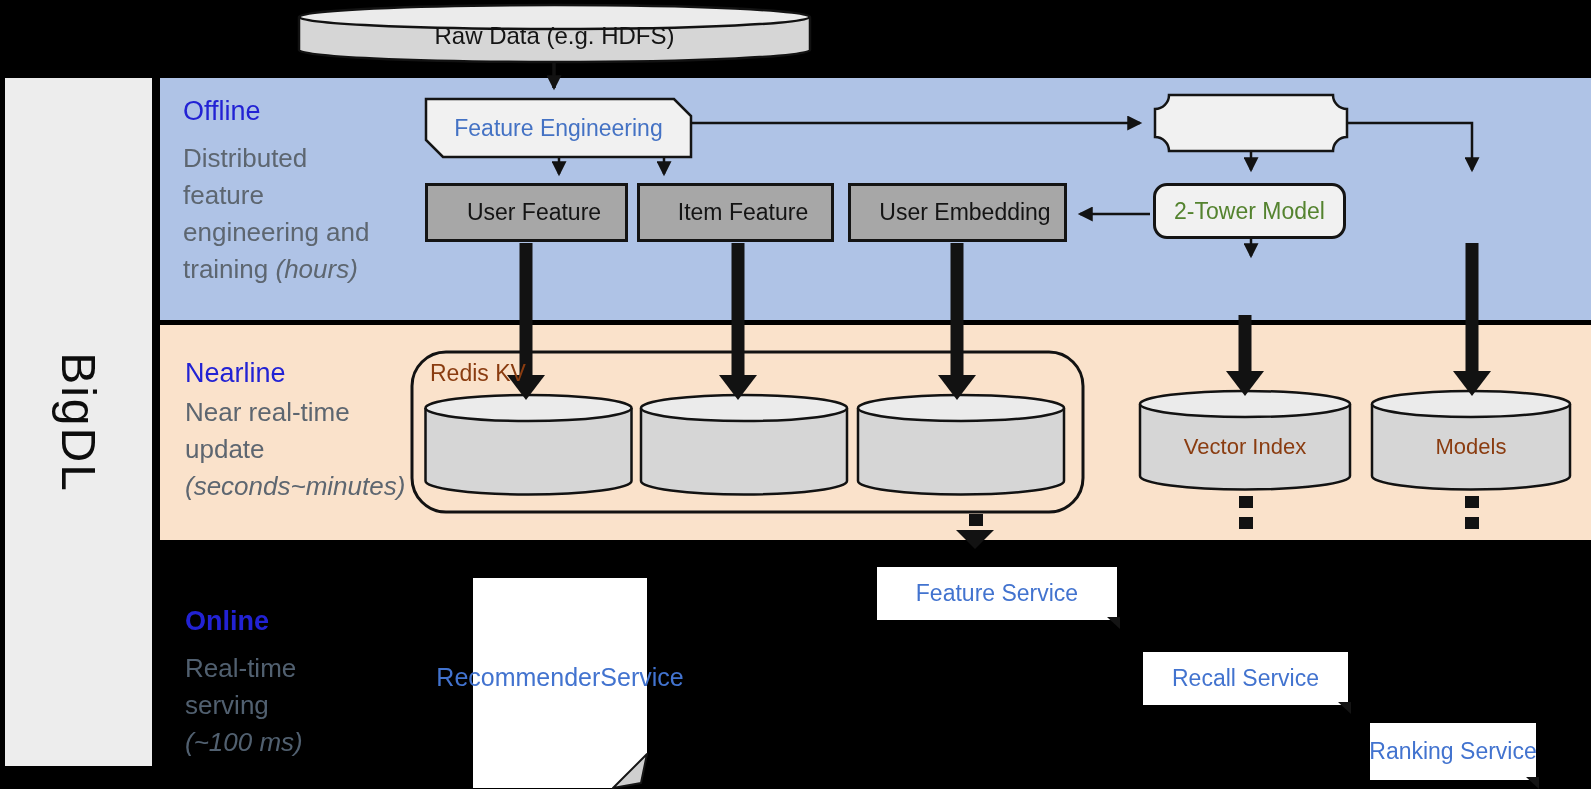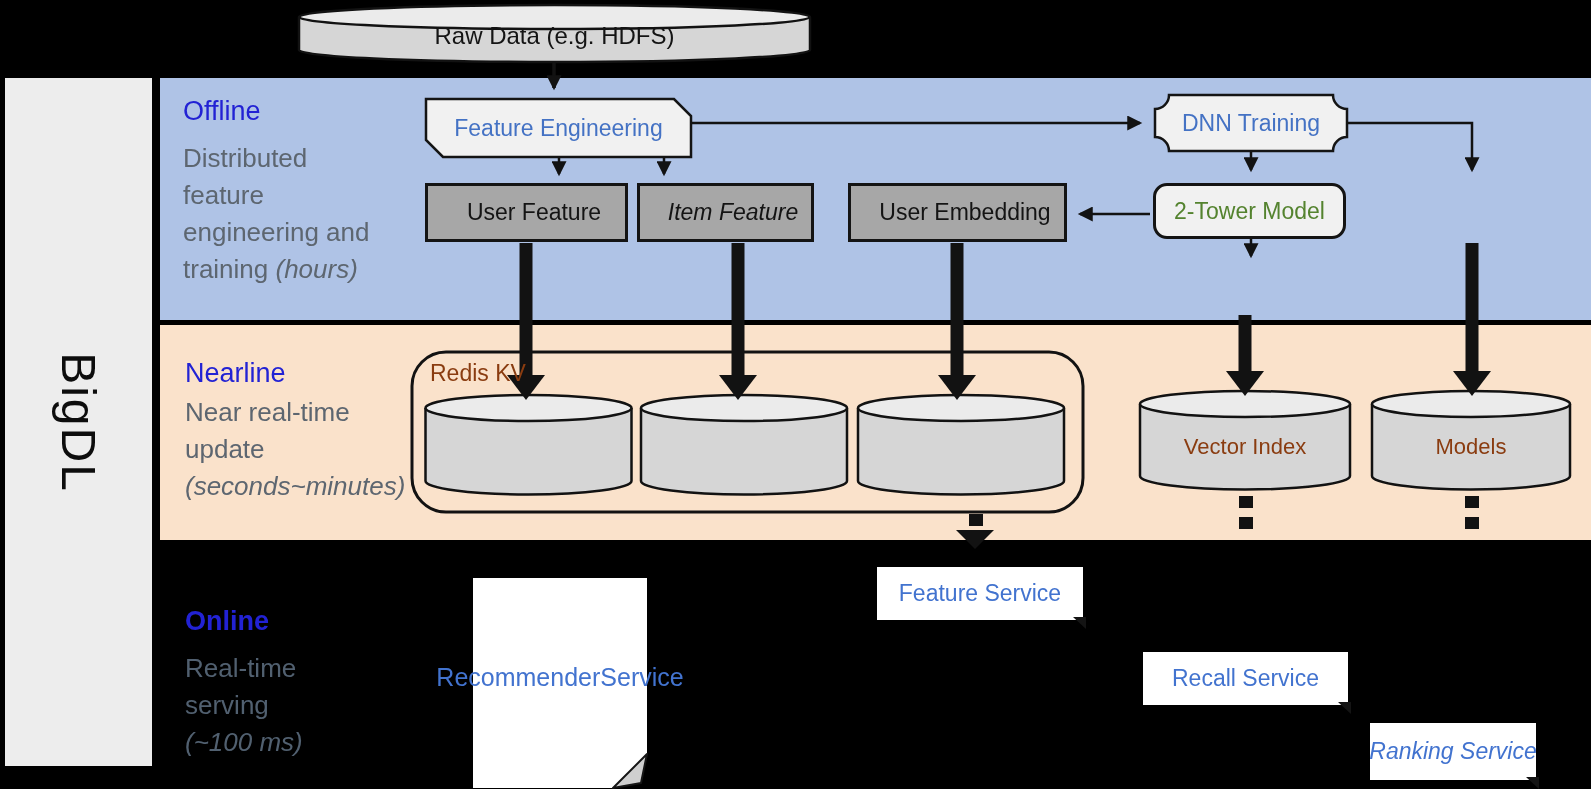--- a/index.html
+++ b/index.html
@@ -158,34 +158,33 @@
   <div class="abs lane-desc online" style="left:185px;top:650px;">
     <div><span>Real-time</span></div>
     <div><span>serving</span></div>
     <div><span class="it">(~100 ms)</span></div>
   </div>
 
   <div class="abs shape-label black-t" style="left:299px;top:18px;width:511px;height:36px;font-size:24px;">Raw Data (e.g. HDFS)</div>
 
   <div class="abs shape-label blue-t" style="left:426px;top:99px;width:265px;height:58px;">Feature Engineering</div>
 
-  <div class="abs shape-label blue-t" style="left:1155px;top:95px;width:192px;height:56px;">DNN Training</div>
 
   <div class="abs gray-box" style="left:425px;top:183px;width:203px;height:59px;">User Feature</div>
-  <div class="abs gray-box" style="left:637px;top:183px;width:177px;height:59px;font-style:italic;">Item Feature</div>
+  <div class="abs gray-box" style="left:637px;top:183px;width:197px;height:59px;">Item Feature</div>
   <div class="abs gray-box" style="left:848px;top:183px;width:219px;height:59px;">User Embedding</div>
 
   <div class="abs model-box" style="left:1153px;top:183px;width:193px;height:56px;">2-Tower Model</div>
 
   <div class="abs shape-label brown-t" style="left:430px;top:358px;width:100px;height:30px;justify-content:flex-start;">Redis KV</div>
   <div class="abs shape-label brown-t" style="left:1140px;top:432px;width:210px;height:30px;font-size:22px;">Vector Index</div>
   <div class="abs shape-label brown-t" style="left:1372px;top:432px;width:198px;height:30px;font-size:22px;">Models</div>
 
   <div class="abs" id="recommender-label">
     <span>Recommender</span>
     <span>Service</span>
   </div>
 
-  <div class="abs service-box" style="left:877px;top:567px;width:206px;height:53px;">Feature Service</div>
+  <div class="abs service-box" style="left:877px;top:567px;width:240px;height:53px;">Feature Service</div>
   <div class="abs service-box" style="left:1143px;top:652px;width:205px;height:53px;">Recall Service</div>
-  <div class="abs service-box" style="left:1370px;top:723px;width:166px;height:57px;font-style:italic;">Ranking Service</div>
+  <div class="abs service-box" style="left:1370px;top:723px;width:166px;height:57px;">Ranking Service</div>
 
 </div>
 
 </body></html>

